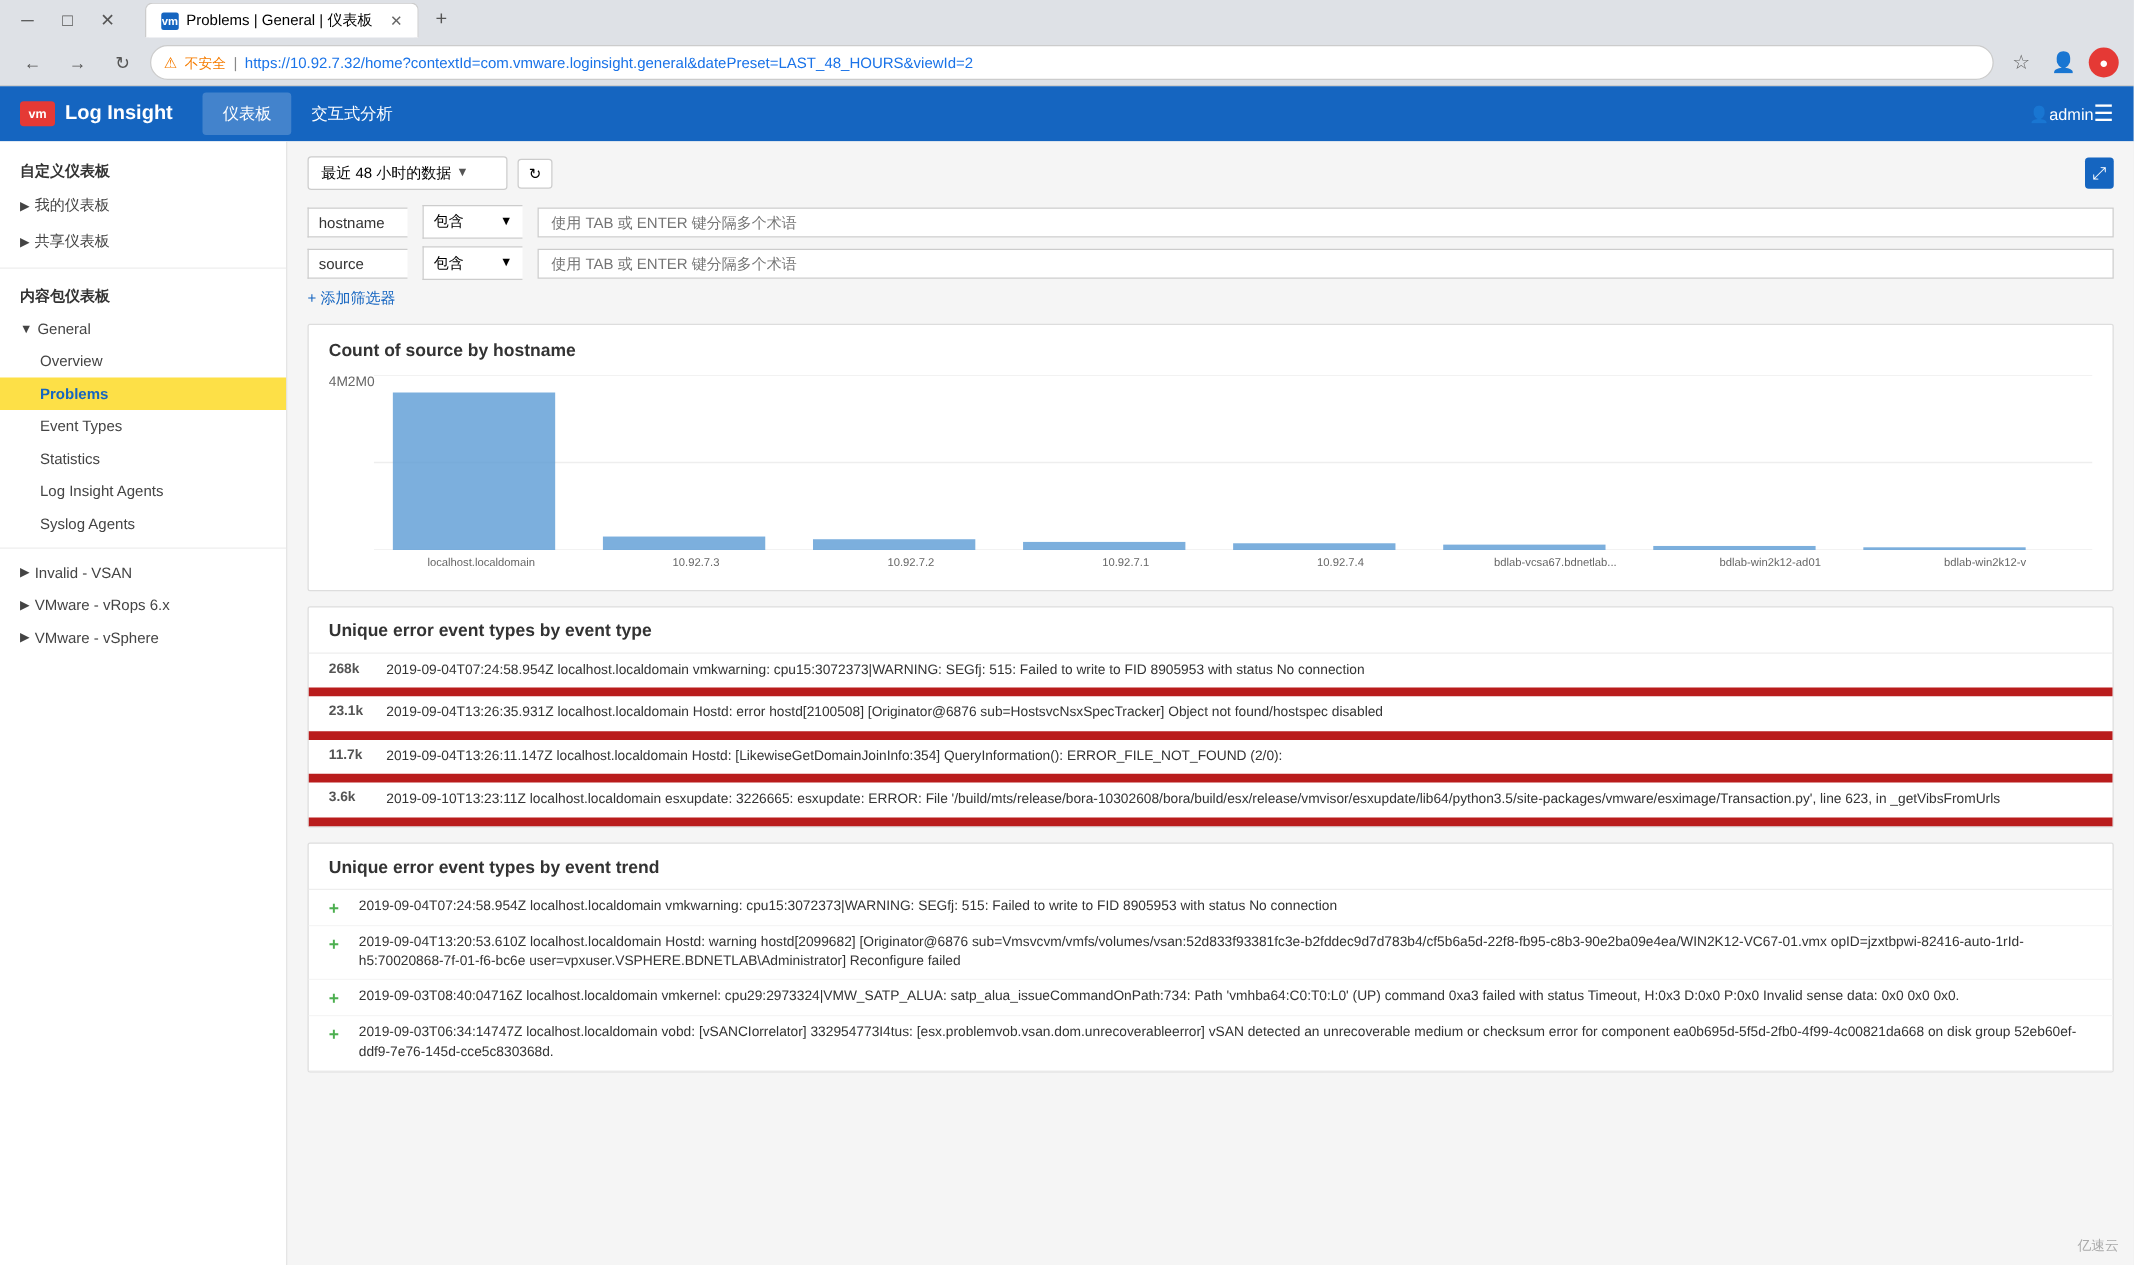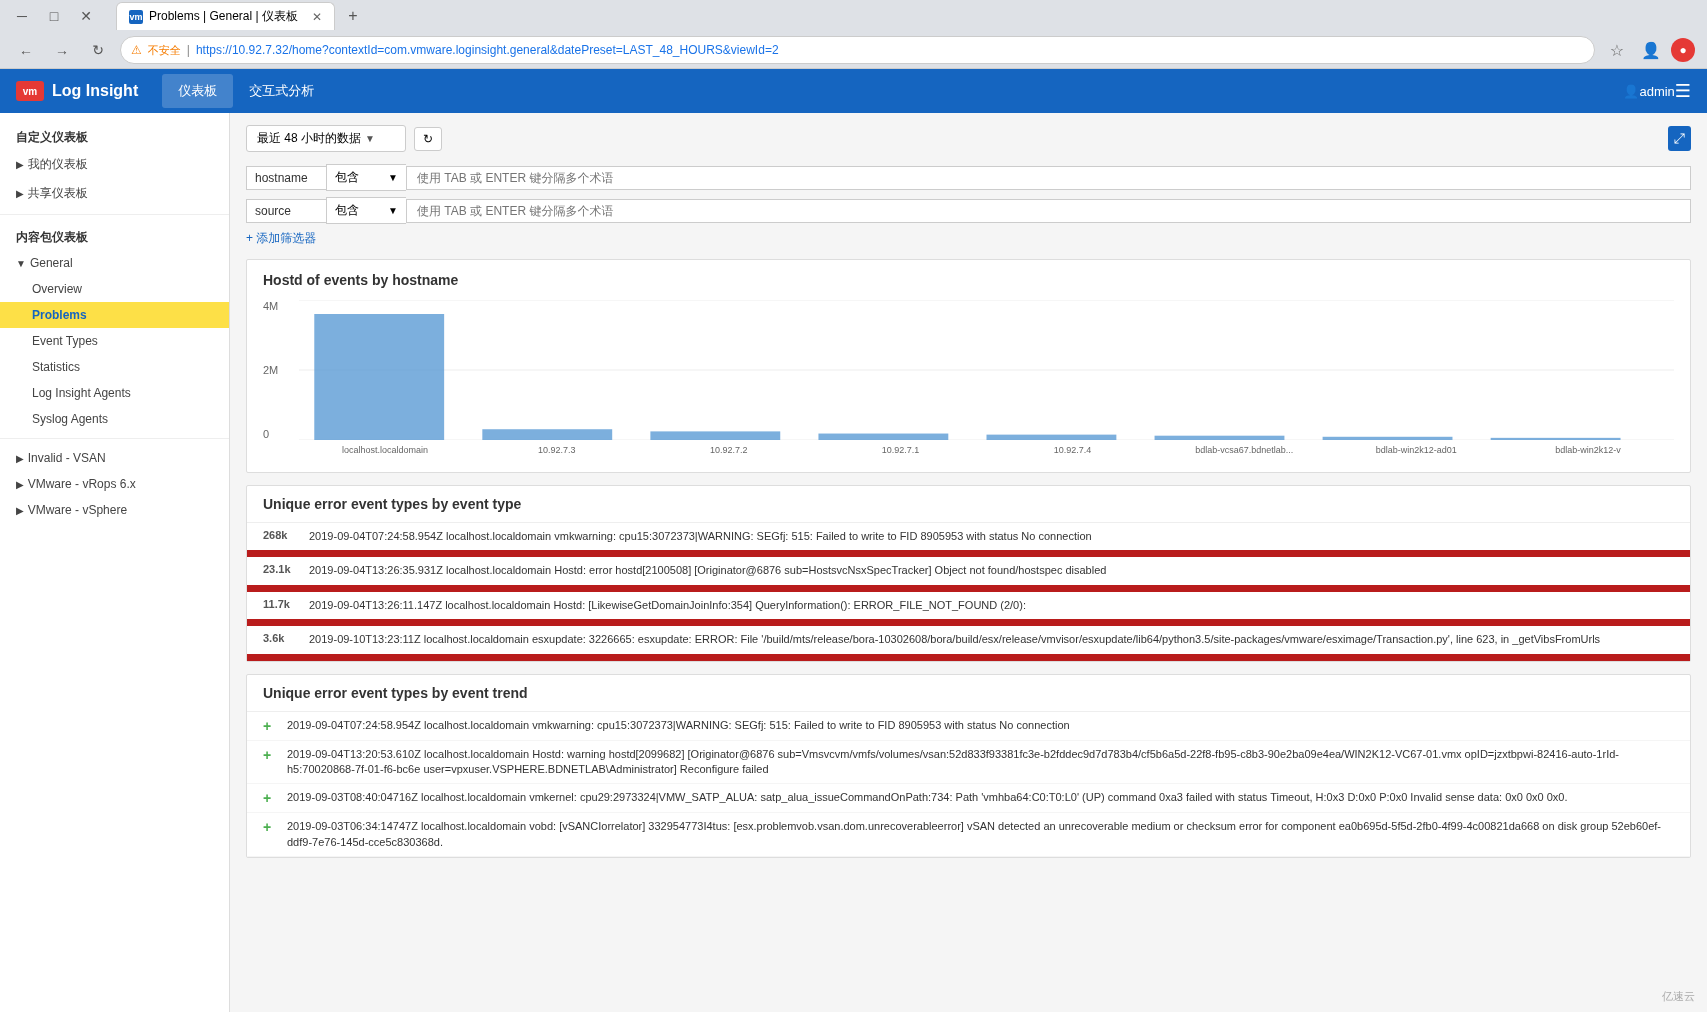--- a/index.html
+++ b/index.html
@@ -69,31 +69,31 @@
     .content { flex:1; overflow-y:auto; padding:12px 16px; background:#f5f5f5; }
 
     
     .toolbar { display:flex; align-items:center; gap:8px; margin-bottom:12px; }
     .time-selector { display:flex;align-items:center;gap:4px; background:#fff; border:1px solid #ccc; border-radius:3px; padding:4px 10px; cursor:pointer; font-size:12px; min-width:160px; }
     .refresh-btn { background:#fff; border:1px solid #ccc; border-radius:3px; padding:4px 8px; cursor:pointer; }
     .expand-btn { margin-left:auto; background:#1565c0; color:#fff; border:none; border-radius:3px; padding:4px 6px; cursor:pointer; font-size:14px; }
 
     
     .filters { margin-bottom:12px; }
-    .filter-row { display:flex; align-items:center; margin-bottom:6px; gap:0; }
+    .filter-row { display:flex; align-items:center; margin-bottom:6px; gap:12px; }
     .filter-label { width:80px; font-size:12px; color:#333; background:#fff; border:1px solid #ccc; padding:4px 8px; border-right:none; }
     .filter-op { width:80px; font-size:12px; background:#fff; border:1px solid #ccc; padding:4px 8px; border-right:none; display:flex;align-items:center;justify-content:space-between; cursor:pointer; }
     .filter-input { flex:1; font-size:12px; background:#fff; border:1px solid #ccc; padding:4px 10px; color:#aaa; }
     .add-filter { color:#1565c0; font-size:12px; cursor:pointer; margin-top:4px; display:flex;align-items:center;gap:2px; }
 
     
     .chart-section { background:#fff; border:1px solid #ddd; border-radius:2px; margin-bottom:12px; padding:12px 16px; }
     .chart-title { font-size:14px; font-weight:bold; color:#333; margin-bottom:12px; }
     .chart-container { position:relative; height:160px; }
-    .chart-y-labels { position:absolute; left:0; top:0; bottom:20px; display:flex;flex-direction:column;justify-content:space-between; font-size:11px; color:#666; width:32px; }
+    .chart-y-labels { position:absolute; left:0; top:0; bottom:20px; display:flex;flex-direction:row;justify-content:space-between; font-size:11px; color:#666; width:32px; }
     .chart-area { position:absolute; left:36px; right:0; top:0; bottom:20px; }
     .chart-svg { width:100%; height:100%; }
     .chart-x-labels { position:absolute; left:36px; right:0; bottom:0; display:flex; font-size:10px; color:#666; height:20px; align-items:center; }
     .x-label { flex:1; text-align:center; overflow:hidden; text-overflow:ellipsis; white-space:nowrap; font-size:9px; }
 
     
     .events-section { background:#fff; border:1px solid #ddd; border-radius:2px; margin-bottom:12px; }
     .events-header { font-size:14px; font-weight:bold; color:#333; padding:10px 16px; border-bottom:1px solid #eee; }
     .event-row { display:flex; align-items:flex-start; padding:6px 16px; border-bottom:7px solid #b91c1c; gap:10px;justify-content:space-between; }
     .event-count { font-size:11px; color:#555; min-width:36px; font-weight:bold; }
@@ -225,21 +225,21 @@
           <div class="filter-op">
             <span>包含</span>
             <span style="font-size:10px;">▼</span>
           </div>
           <input class="filter-input" placeholder="使用 TAB 或 ENTER 键分隔多个术语" style="">
         </div>
         <div class="add-filter">+ 添加筛选器</div>
       </div>
 
       <div class="chart-section">
-        <div class="chart-title">Hostd of events by hostname</div>
+        <div class="chart-title">Count of source by hostname</div>
         <div class="chart-container">
           <div class="chart-y-labels">
             <span>4M</span>
             <span>2M</span>
             <span>0</span>
           </div>
           <div class="chart-area">
             <svg class="chart-svg" viewBox="0 0 900 130" preserveAspectRatio="none">
 
               <line x1="0" y1="0" x2="900" y2="0" stroke="#eee" stroke-width="1"></line>

